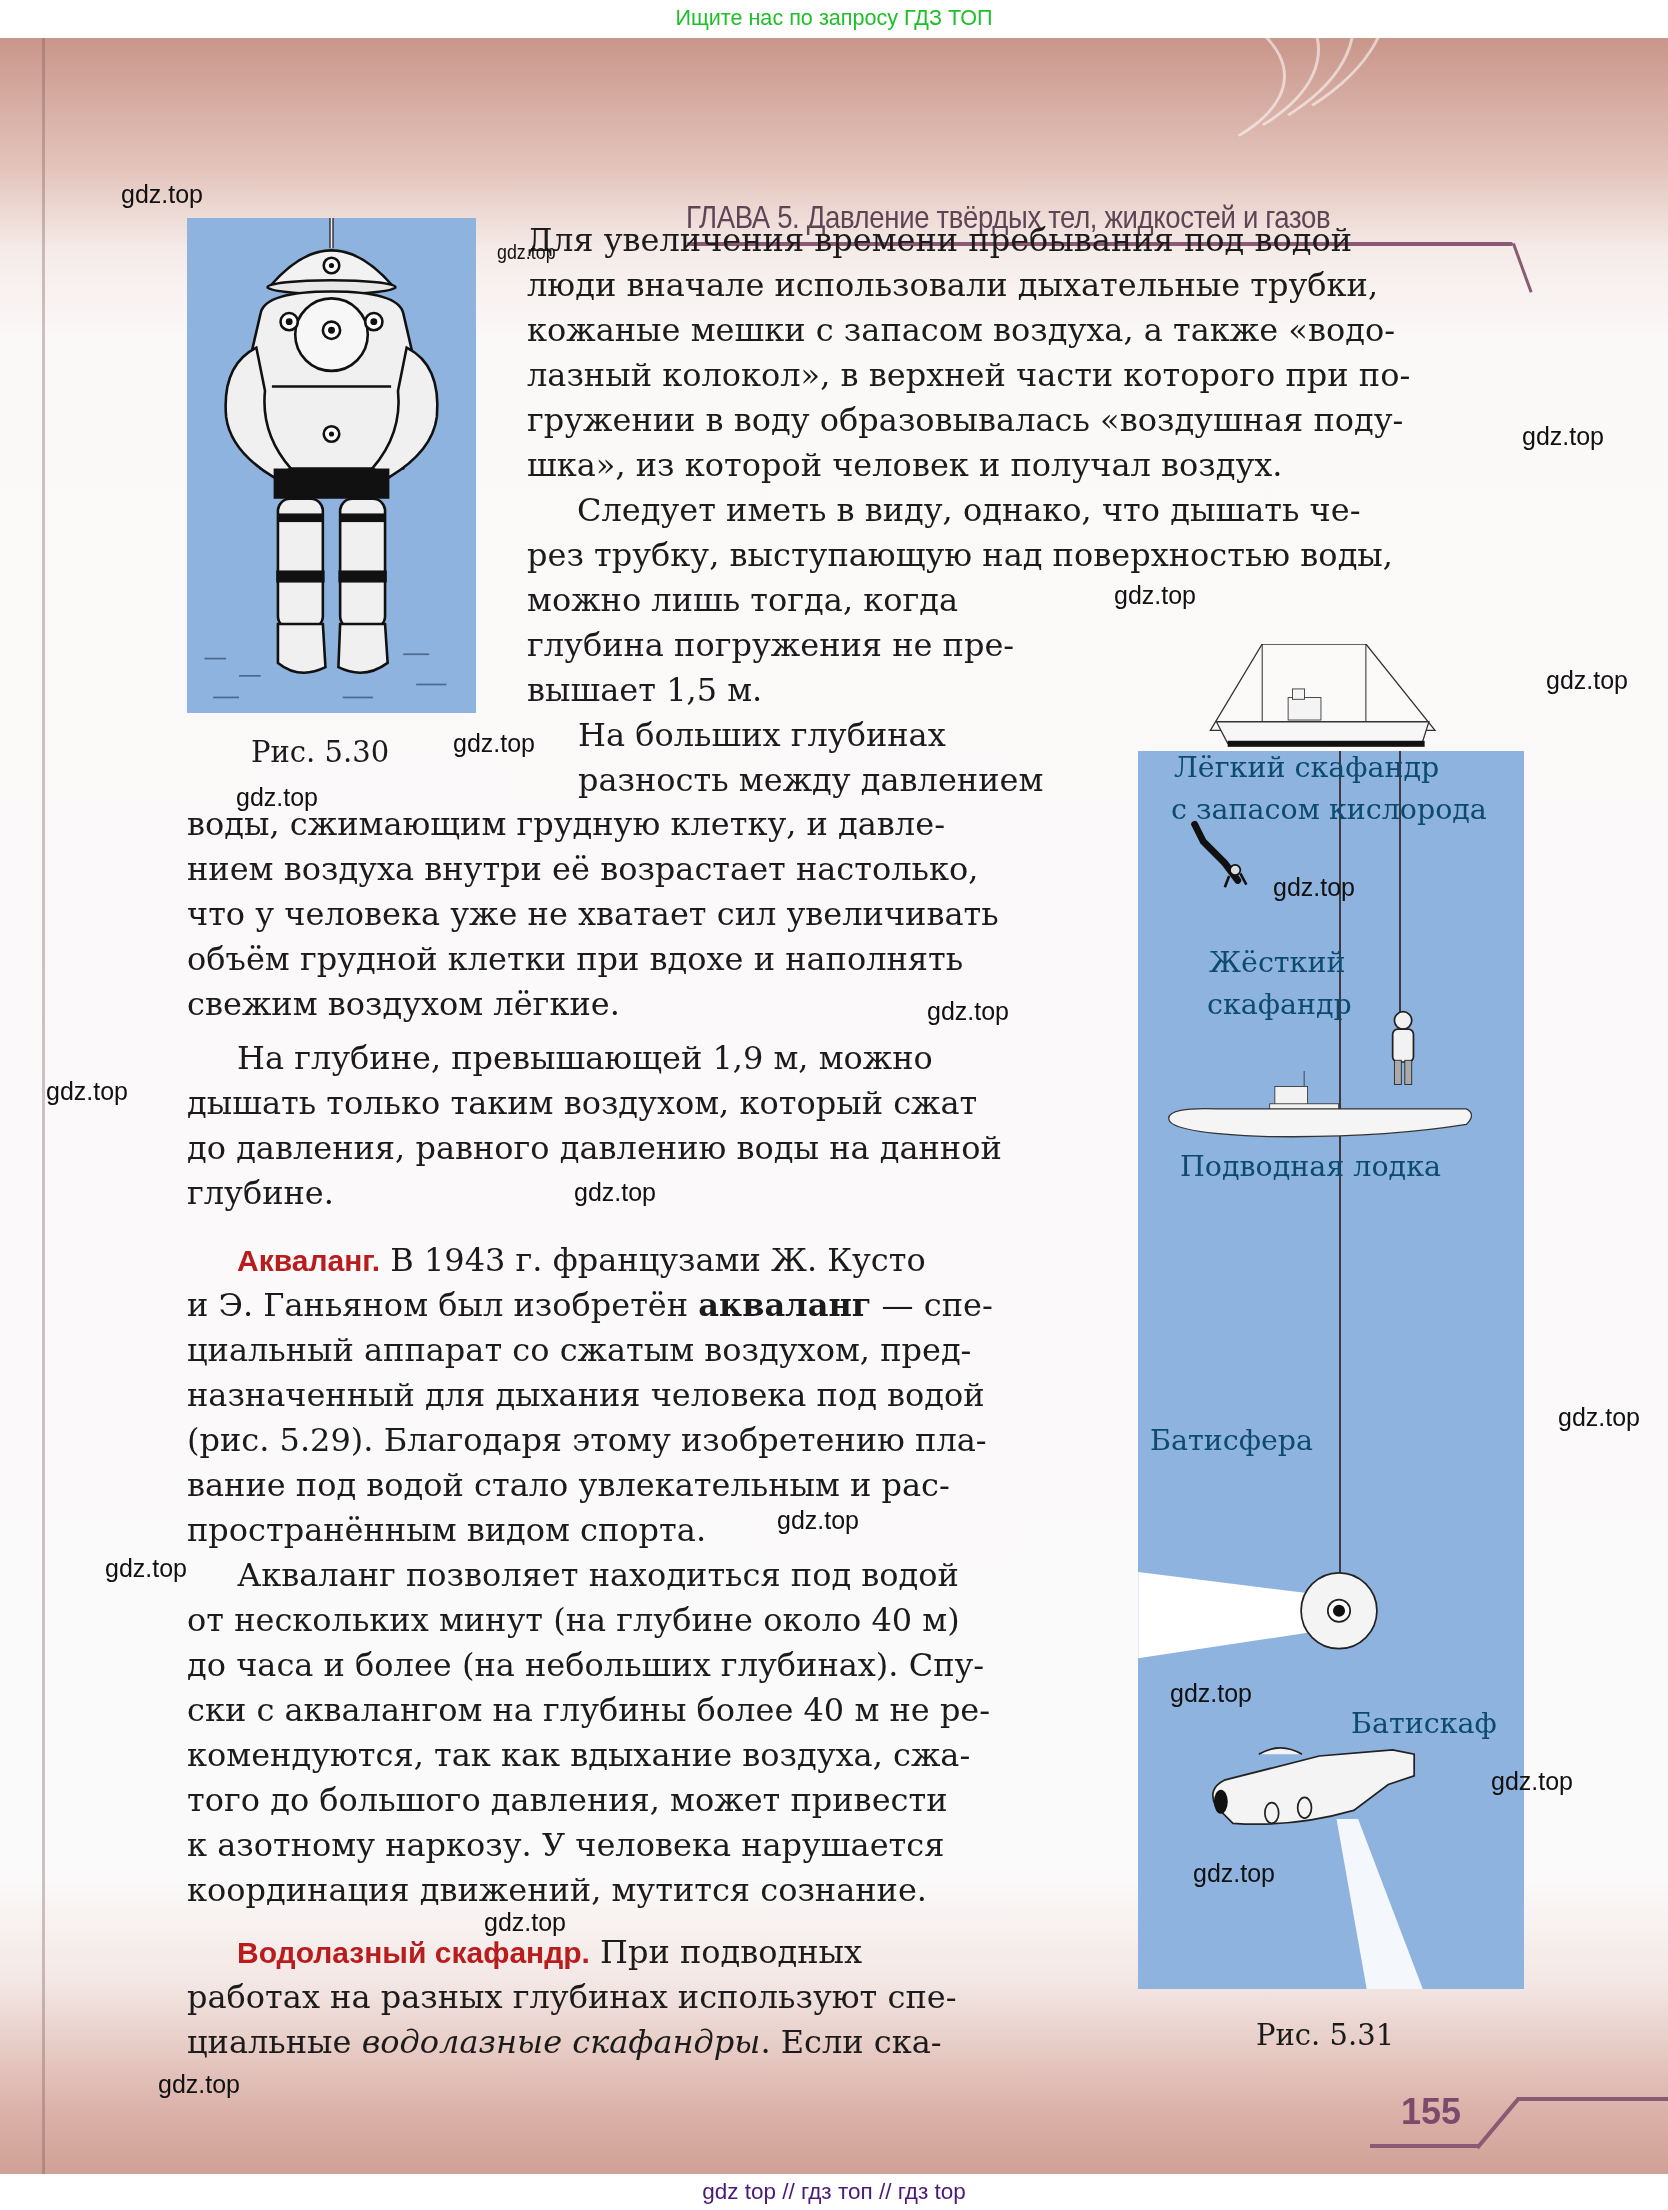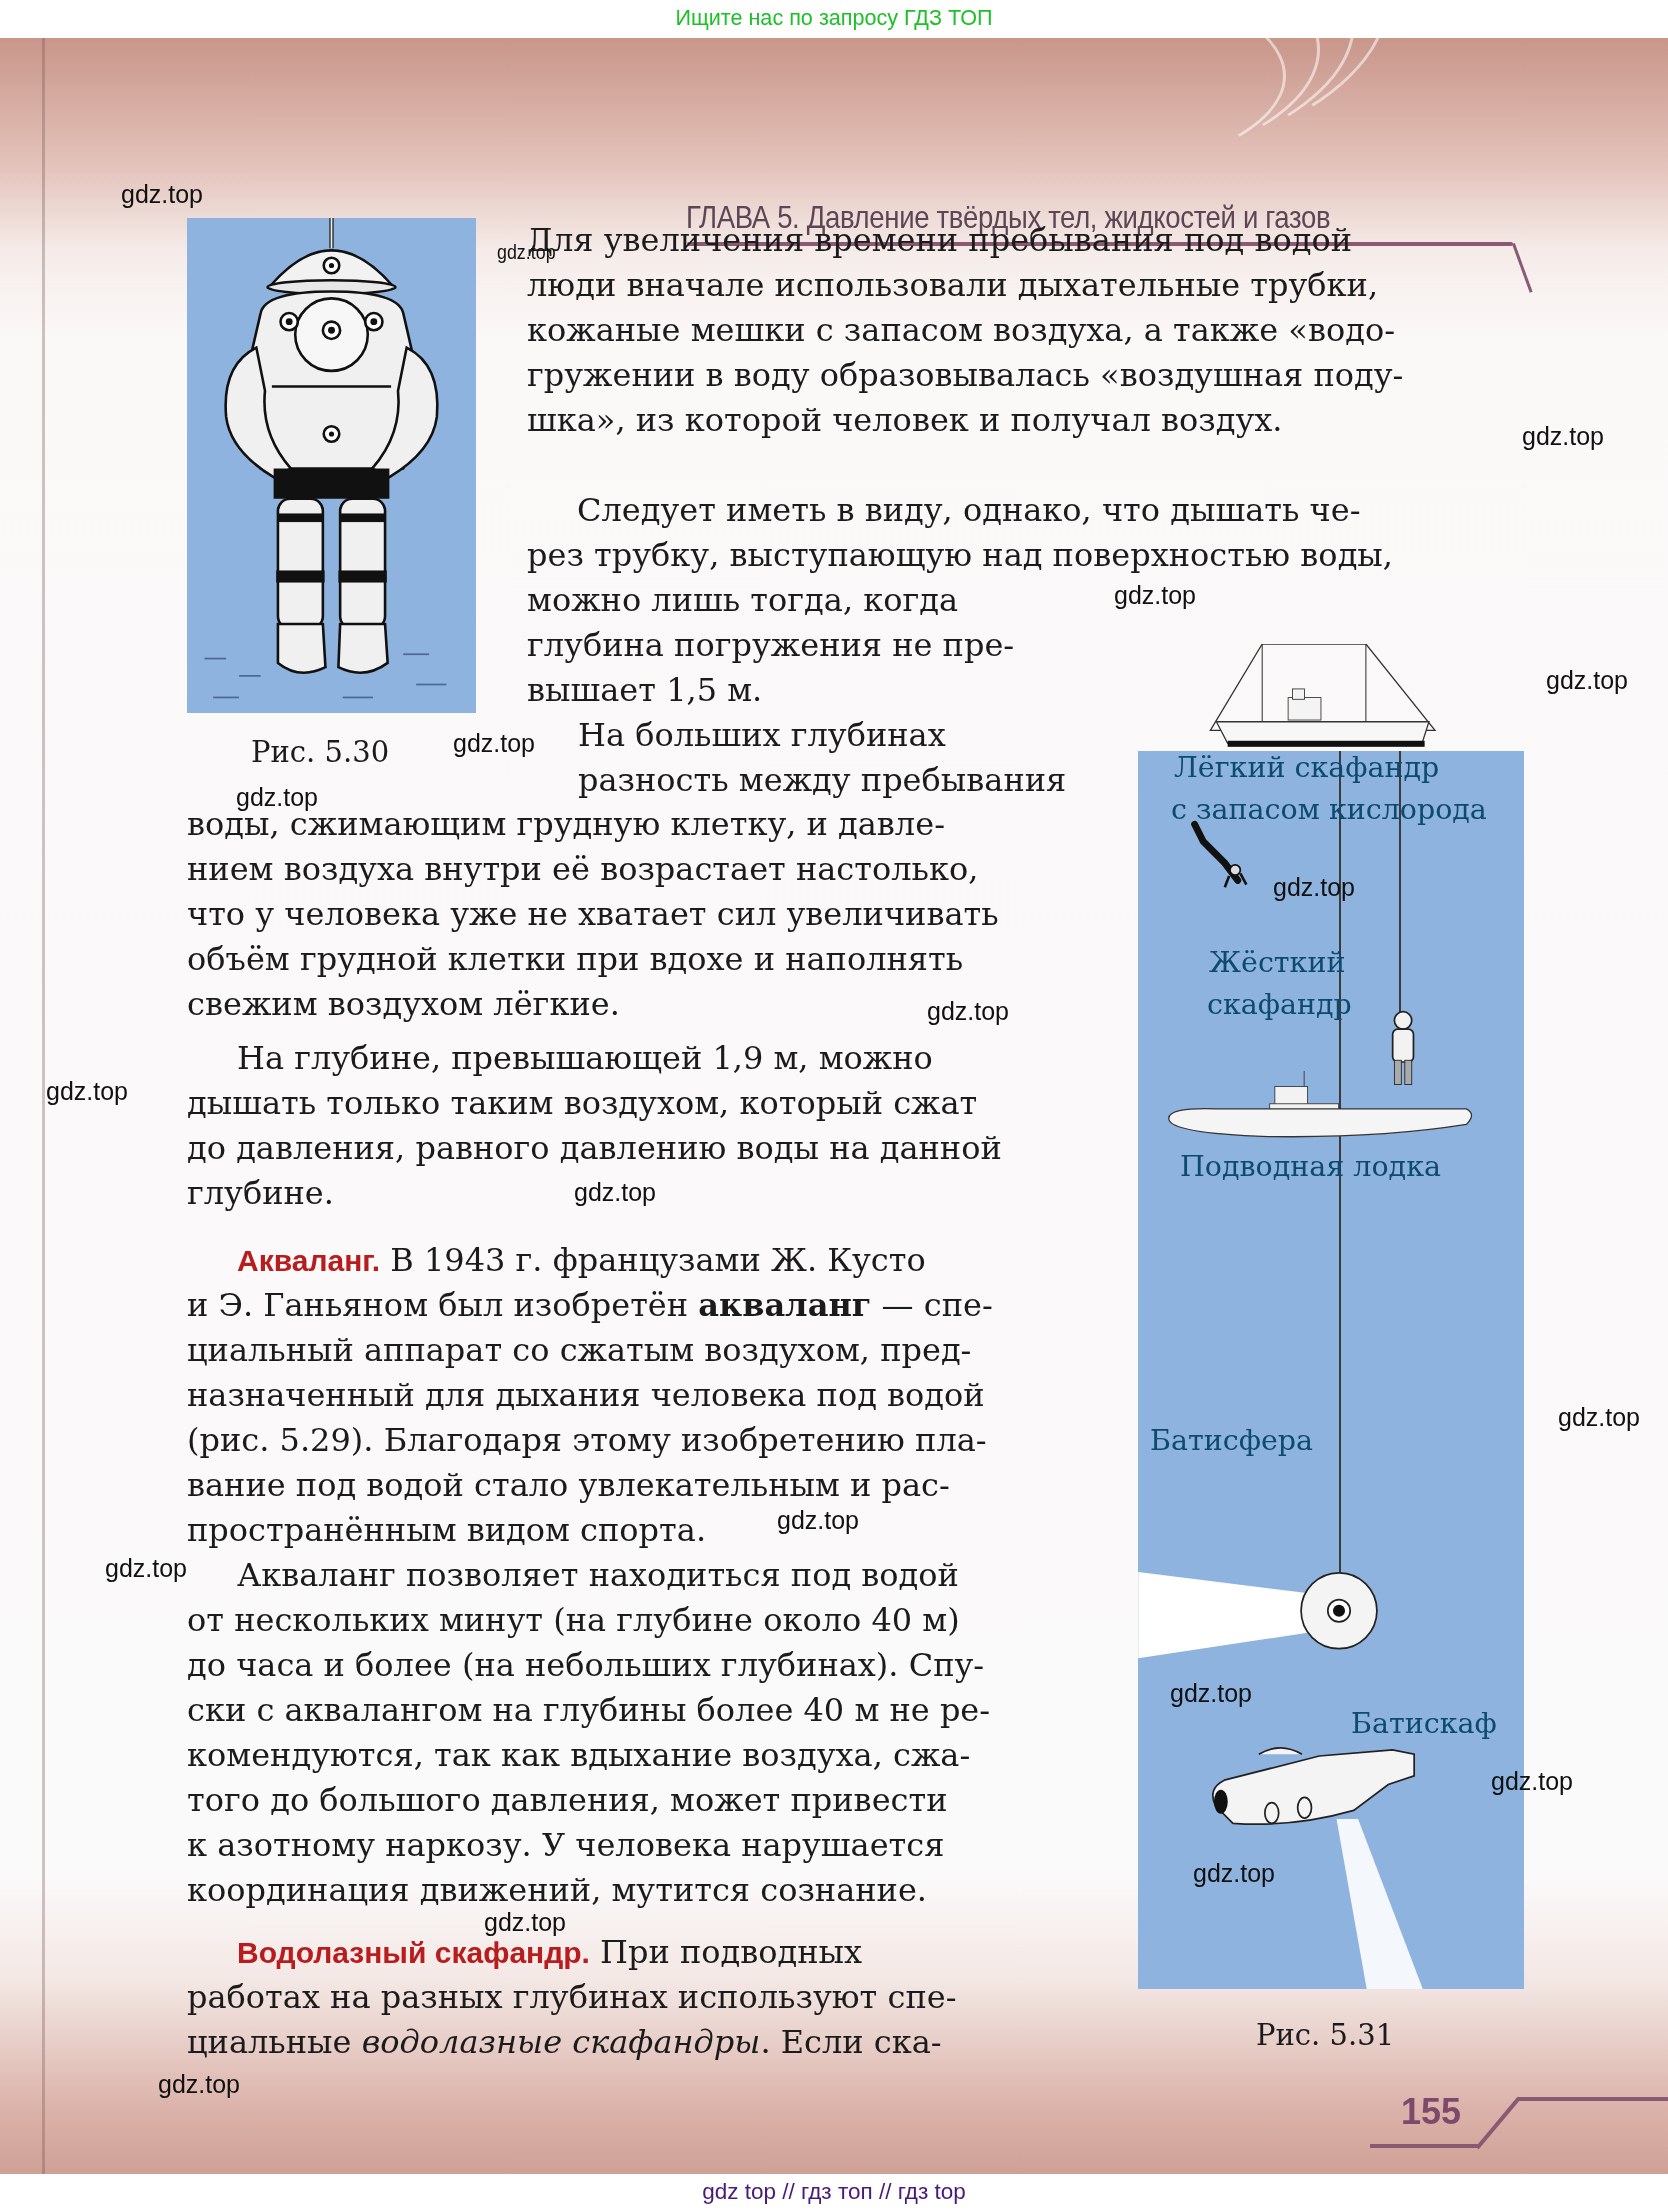--- a/index.html
+++ b/index.html
@@ -102,35 +102,36 @@
   </svg>
 </div>
 <div class="fig-caption" style="left:251px;top:735px;">Рис. 5.30</div>
 
 <div class="text" style="left:527px;top:218px;width:993px;">
   <span class="line justify-line">Для увеличения времени пребывания под водой</span>
 </div>
 <div class="text" style="left:527px;top:263px;width:993px;">
   <span class="line">люди вначале использовали дыхательные трубки,</span>
   <span class="line">кожаные мешки с запасом воздуха, а также «водо-</span>
+  <span class="line">лазный колокол», в верхней части которого при по-</span>
   <span class="line">гружении в воду образовывалась «воздушная поду-</span>
   <span class="line">шка», из которой человек и получал воздух.</span>
 </div>
 
 <div class="text" style="left:527px;top:488px;width:993px;">
   <span class="line indent">Следует иметь в виду, однако, что дышать че-</span>
   <span class="line">рез трубку, выступающую над поверхностью воды,</span>
   <span class="line">можно лишь тогда, когда</span>
   <span class="line">глубина погружения не пре-</span>
   <span class="line">вышает 1,5 м.</span>
 </div>
 
 <div class="text" style="left:578px;top:713px;width:510px;">
   <span class="line">На больших глубинах</span>
-  <span class="line" style="padding-left:0;">разность между пребывания</span>
+  <span class="line" style="padding-left:0;">разность между давлением</span>
 </div>
 <div class="text" style="left:187px;top:802px;width:899px;">
   <span class="line">воды, сжимающим грудную клетку, и давле-</span>
   <span class="line">нием воздуха внутри её возрастает настолько,</span>
   <span class="line">что у человека уже не хватает сил увеличивать</span>
   <span class="line">объём грудной клетки при вдохе и наполнять</span>
   <span class="line">свежим воздухом лёгкие.</span>
 </div>
 
 <div class="text" style="left:187px;top:1036px;width:899px;">

